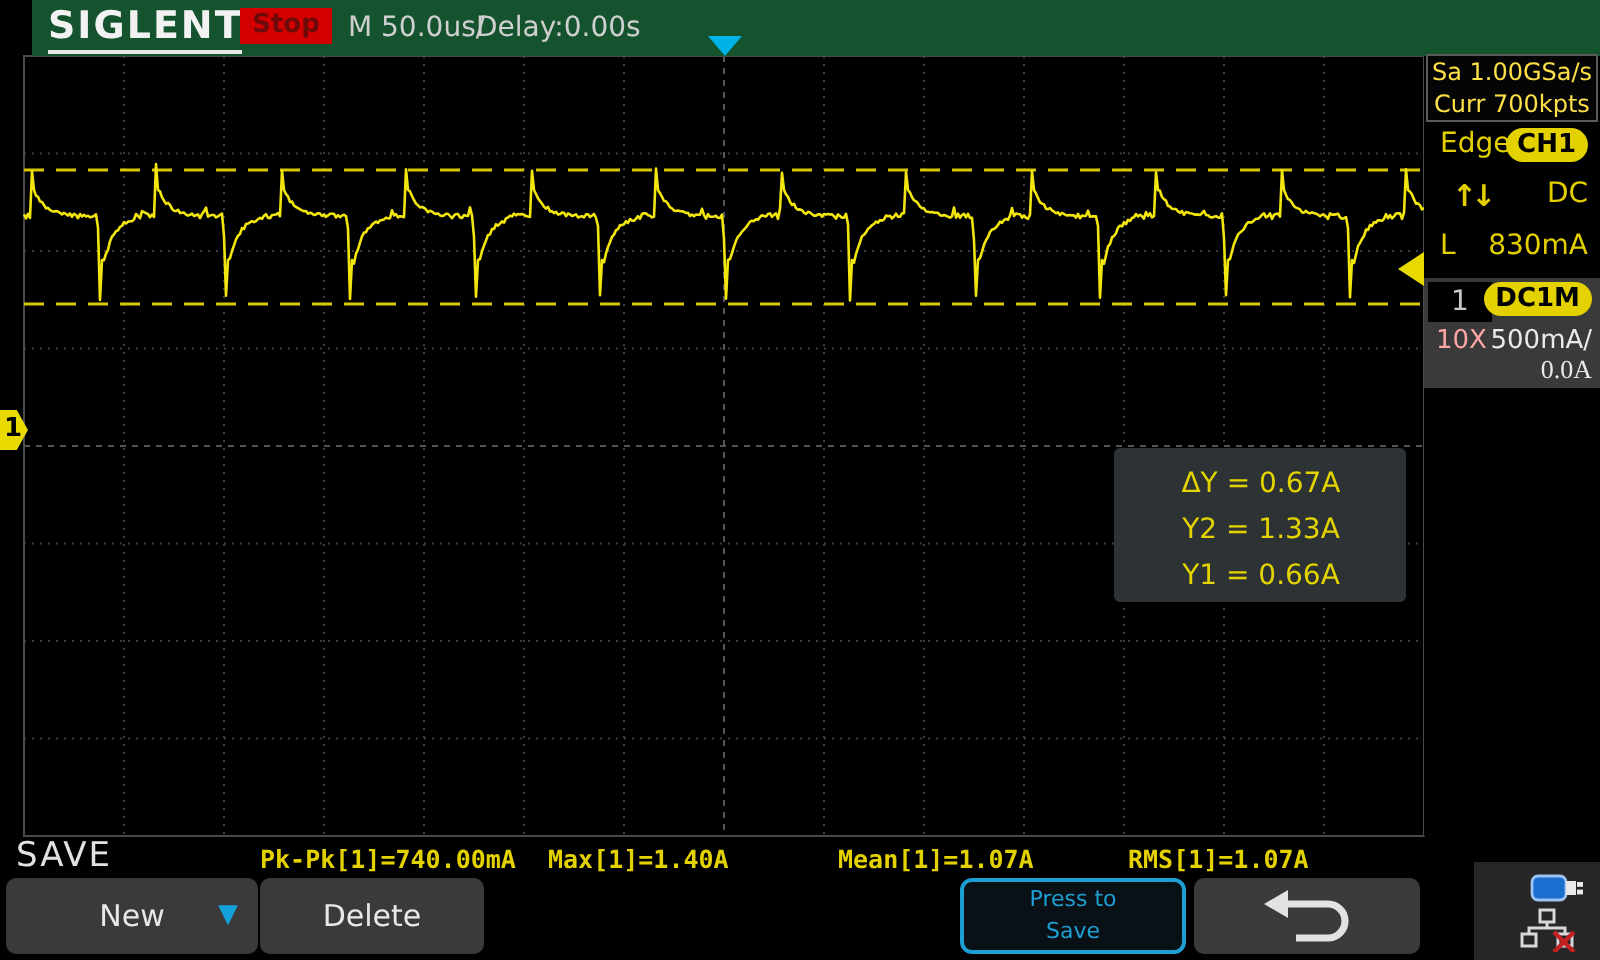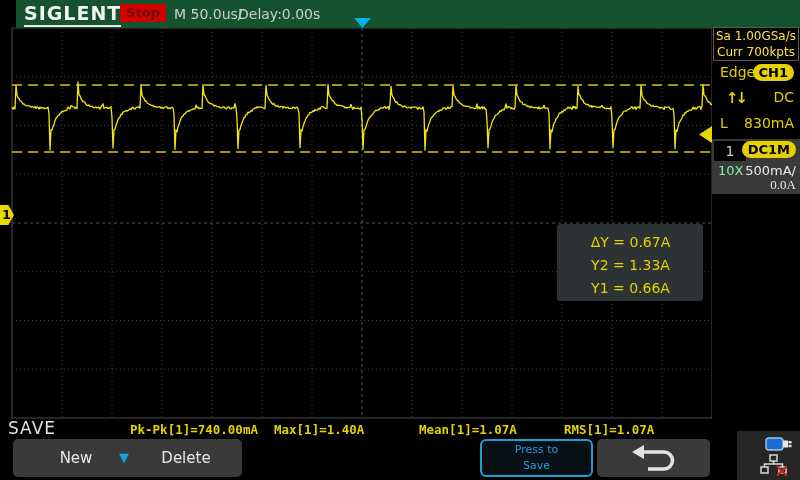--- a/index.html
+++ b/index.html
@@ -40,32 +40,32 @@
   .trig-row .lft{position:absolute;left:8px;top:0;}
   .trig-row .rgt{position:absolute;right:6px;top:0;}
   .badge{display:inline-block;background:#e3d200;color:#000;font-size:13px;font-weight:bold;
          border-radius:9px;padding:0 6px;line-height:17px;}
   .edge-ico{letter-spacing:-3px;font-weight:bold;font-size:15px;}
   .ch-panel{position:absolute;left:0;top:111px;width:88px;height:55px;background:#3a3a3a;}
   .ch-num{position:absolute;left:2px;top:2px;width:32px;height:20px;background:#000;color:#c8c8c8;
           font-size:14px;text-align:center;line-height:20px;}
   .ch-coupling{position:absolute;right:4px;top:2px;}
   .ch-row2{position:absolute;left:0;top:24px;width:88px;font-size:13px;}
-  .ch-row2 .lft{position:absolute;left:6px;color:#86efac;}
+  .ch-row2 .lft{position:absolute;left:6px;color:#fca5a5;}
   .ch-row2 .rgt{position:absolute;right:4px;color:#eaeaea;}
   .ch-row3{position:absolute;right:4px;top:38px;font-size:13px;color:#eaeaea;font-family:Liberation Serif, serif;}
 
   
   .menu-title{position:absolute;left:8px;top:418px;color:#e2e2e2;font-size:17px;letter-spacing:1px;}
   .meas{position:absolute;top:422px;color:#e3d200;font-size:12.5px;font-family:"DejaVu Sans Mono",monospace;font-weight:bold;}
 
   
   .btn{position:absolute;top:439px;height:38px;background:#3a3a3a;border-radius:5px;
        color:#e8e8e8;font-size:15px;display:flex;align-items:center;justify-content:center;}
-  .btn-new{left:13px;width:126px;}
+  .btn-new{left:3px;width:126px;}
   .btn-new .dd{position:absolute;right:10px;top:11px;color:#14a2dc;font-size:13px;}
   .btn-delete{left:130px;width:112px;}
   .btn-save{left:480px;width:113px;background:#0a1116;border:2px solid #1d9fd4;border-radius:6px;
             color:#1d9fd4;flex-direction:column;line-height:16px;font-size:11px;box-sizing:border-box;}
   .btn-back{left:597px;width:113px;}
   .io-panel{position:absolute;left:737px;top:431px;width:63px;height:49px;background:#262626;}
   .usb-ico{position:absolute;right:7px;top:5px;}
   .lan-ico{position:absolute;right:12px;top:23px;}
 </style>
 </head>

